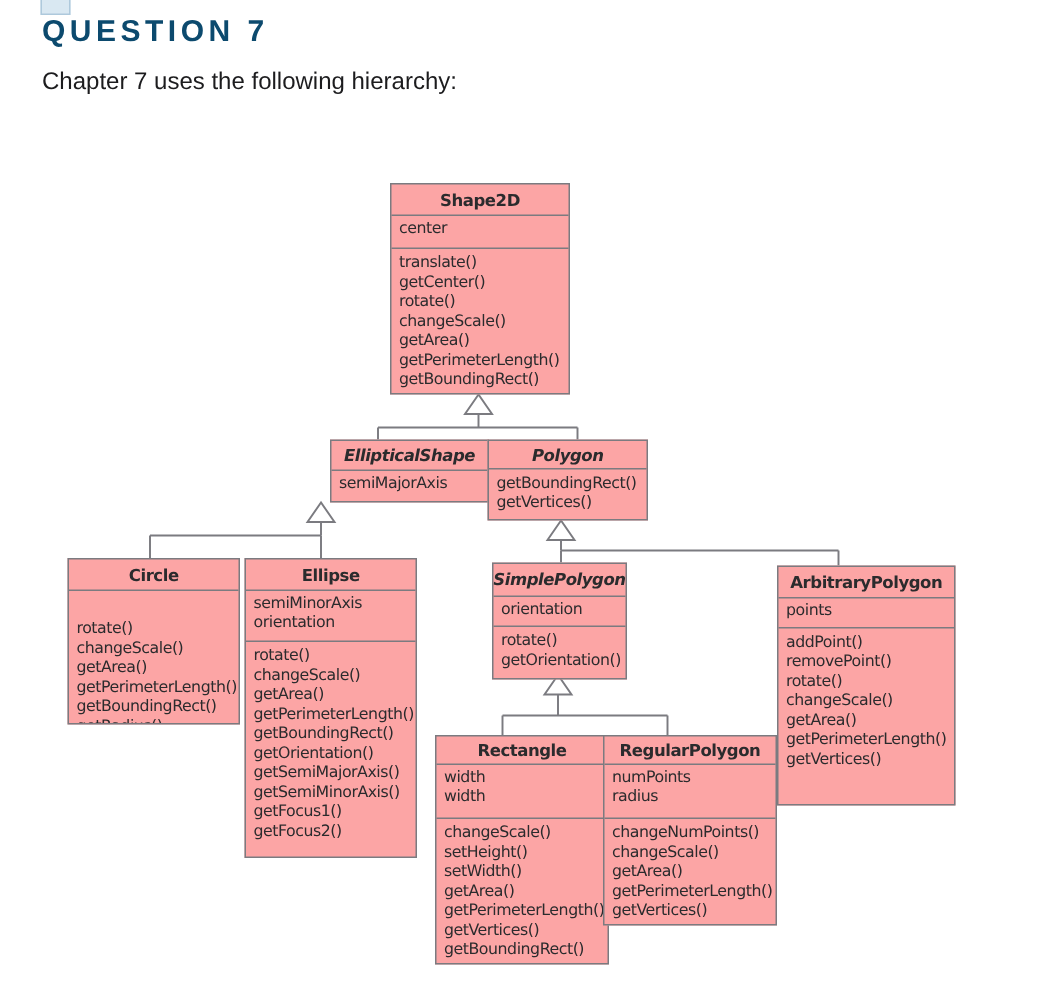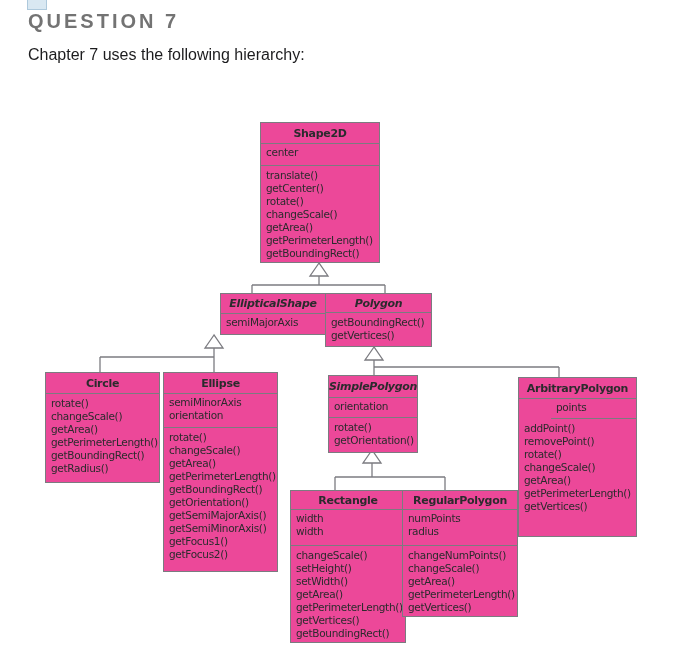--- a/index.html
+++ b/index.html
@@ -10,34 +10,34 @@
     overflow:hidden;
     font-family:"Liberation Sans",sans-serif;
   }
   .corner-chip{
     position:absolute;left:27px;top:-4px;width:18px;height:12px;
     background:#d9e8f2;border:1px solid #aec9dc;
   }
   .question-heading{
     position:absolute;left:28px;top:10px;margin:0;
     font-size:20px;font-weight:bold;letter-spacing:3px;
-    color:#737373;
+    color:#0c4a6e;
     font-family:"Liberation Sans",sans-serif;
   }
   .intro-text{
     position:absolute;left:28px;top:46px;margin:0;
     font-size:16px;color:#1c1c1e;
     font-family:"Liberation Sans",sans-serif;
   }
   .diagram{position:absolute;left:0;top:0;width:700px;height:660px;}
   #connector-svg{position:absolute;left:0;top:0;width:700px;height:660px;}
   .uml-box{
     position:absolute;
     box-sizing:border-box;
-    background:#ec4899;
+    background:#fca5a5;
     border:1.4px solid #7b7b80;
     display:flex;flex-direction:column;
     font-family:"DejaVu Sans",sans-serif;
     color:#2b2b2d;
     font-size:10.5px;letter-spacing:-0.3px;line-height:13px;
   }
   .uml-title{
     box-sizing:border-box;flex:0 0 auto;
     display:flex;align-items:center;justify-content:center;
     border-bottom:1.4px solid #7b7b80;
@@ -111,21 +111,21 @@
             <span class="uml-line">semiMajorAxis</span>
           </div>
         </div>
         <div class="uml-box" style="left: 325px; top: 293px; width: 107px; height: 54px;">
           <div class="uml-title abstract" style="height: 19px;">Polygon</div>
           <div class="uml-methods">
             <span class="uml-line">getBoundingRect()</span>
             <span class="uml-line">getVertices()</span>
           </div>
         </div>
-        <div class="uml-box" style="left: 45px; top: 372px; width: 115px; height: 111px;">
+        <div class="uml-box" style="left: 45px; top: 372px; width: 115px; height: 111px; gap: 16px;">
           <div class="uml-title" style="height: 21px;">Circle</div>
           <div class="uml-methods">
             <span class="uml-line">rotate()</span>
             <span class="uml-line">changeScale()</span>
             <span class="uml-line">getArea()</span>
             <span class="uml-line">getPerimeterLength()</span>
             <span class="uml-line">getBoundingRect()</span>
             <span class="uml-line">getRadius()</span>
           </div>
         </div>
@@ -153,21 +153,21 @@
           <div class="uml-attrs has-methods" style="height: 20px;">
             <span class="uml-line">orientation</span>
           </div>
           <div class="uml-methods">
             <span class="uml-line">rotate()</span>
             <span class="uml-line">getOrientation()</span>
           </div>
         </div>
         <div class="uml-box" style="left: 518px; top: 377px; width: 119px; height: 160px;">
           <div class="uml-title" style="height: 21px;">ArbitraryPolygon</div>
-          <div class="uml-attrs has-methods" style="height: 20px; margin-left: 32px;">
+          <div class="uml-attrs has-methods" style="height: 20px;">
             <span class="uml-line">points</span>
           </div>
           <div class="uml-methods">
             <span class="uml-line">addPoint()</span>
             <span class="uml-line">removePoint()</span>
             <span class="uml-line">rotate()</span>
             <span class="uml-line">changeScale()</span>
             <span class="uml-line">getArea()</span>
             <span class="uml-line">getPerimeterLength()</span>
             <span class="uml-line">getVertices()</span>

